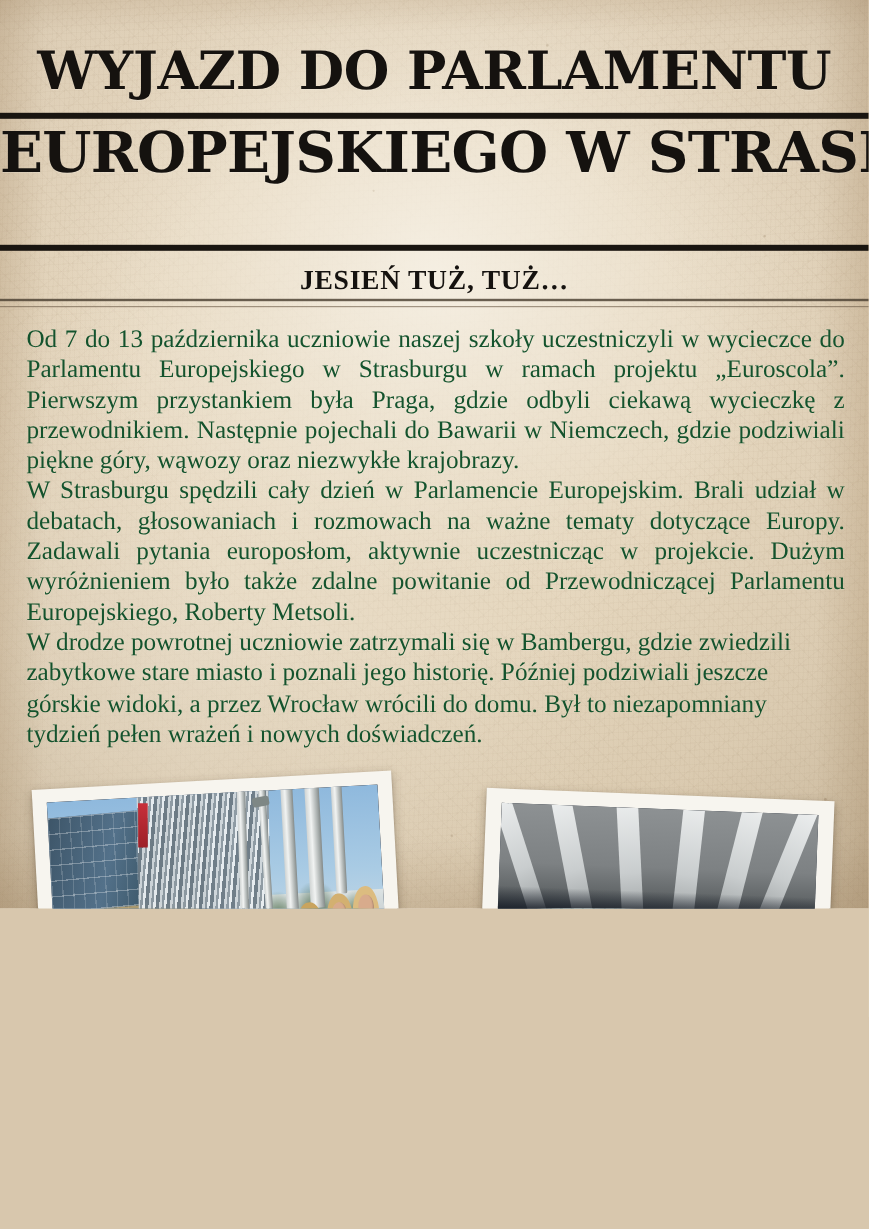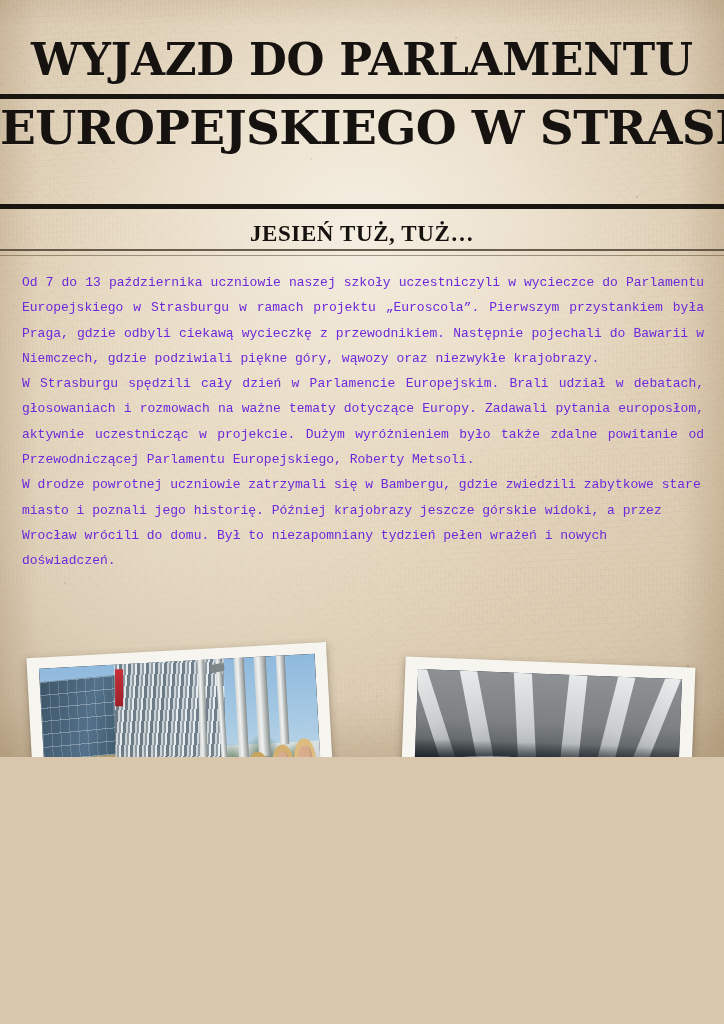--- a/index.html
+++ b/index.html
@@ -127,23 +127,23 @@
     letter-spacing: 0.6px;
     color: #15120f;
   }
 
   
   .article {
     position: absolute;
     top: 270px;
     left: 22px;
     width: 682px;
-    color: #6d28d9;
-    font-family: Liberation Mono, monospace;
-    font-size: 13px;
+    color: #14532d;
+    font-family: Liberation Serif, serif;
+    font-size: 21px;
     line-height: 25.3px;
     text-align: justify;
     text-shadow: 0 0.5px 0 rgba(255,255,255,0.10);
   }
   .article p { margin: 0; text-align: justify; text-justify: inter-word; }
   .article p:last-child { text-align: left; }
 
   
   .photo {
     position: absolute;
@@ -401,21 +401,21 @@
     </div>
 
     <div class="subtitle">JESIEŃ TUŻ, TUŻ…</div>
 
     <div class="rule-thin rule-sub-1"></div>
     <div class="rule-thin rule-sub-2"></div>
 
     <div class="article">
       <p>Od 7 do 13 października uczniowie naszej szkoły uczestniczyli w wycieczce do Parlamentu Europejskiego w Strasburgu w ramach projektu „Euroscola”. Pierwszym przystankiem była Praga, gdzie odbyli ciekawą wycieczkę z przewodnikiem. Następnie pojechali do Bawarii w Niemczech, gdzie podziwiali piękne góry, wąwozy oraz niezwykłe krajobrazy.</p>
       <p>W Strasburgu spędzili cały dzień w Parlamencie Europejskim. Brali udział w debatach, głosowaniach i rozmowach na ważne tematy dotyczące Europy. Zadawali pytania europosłom, aktywnie uczestnicząc w projekcie. Dużym wyróżnieniem było także zdalne powitanie od Przewodniczącej Parlamentu Europejskiego, Roberty Metsoli.</p>
-      <p>W drodze powrotnej uczniowie zatrzymali się w Bambergu, gdzie zwiedzili zabytkowe stare miasto i poznali jego historię. Później krajobrazy jeszcze górskie widoki, a przez Wrocław wrócili do domu. Był to niezapomniany tydzień pełen wrażeń i nowych doświadczeń.</p>
+      <p>W drodze powrotnej uczniowie zatrzymali się w Bambergu, gdzie zwiedzili zabytkowe stare miasto i poznali jego historię. Później podziwiali jeszcze górskie widoki, a przez Wrocław wrócili do domu. Był to niezapomniany tydzień pełen wrażeń i nowych doświadczeń.</p>
     </div>
 
     <div class="photo photo-left">
       <div class="inner">
         <div class="scene-outside">
           <div class="slab-right"></div>
           <div class="trees"></div>
           <div class="bld-tower"></div>
           <div class="bld-fins"></div>
           <div class="flag-red"></div>

